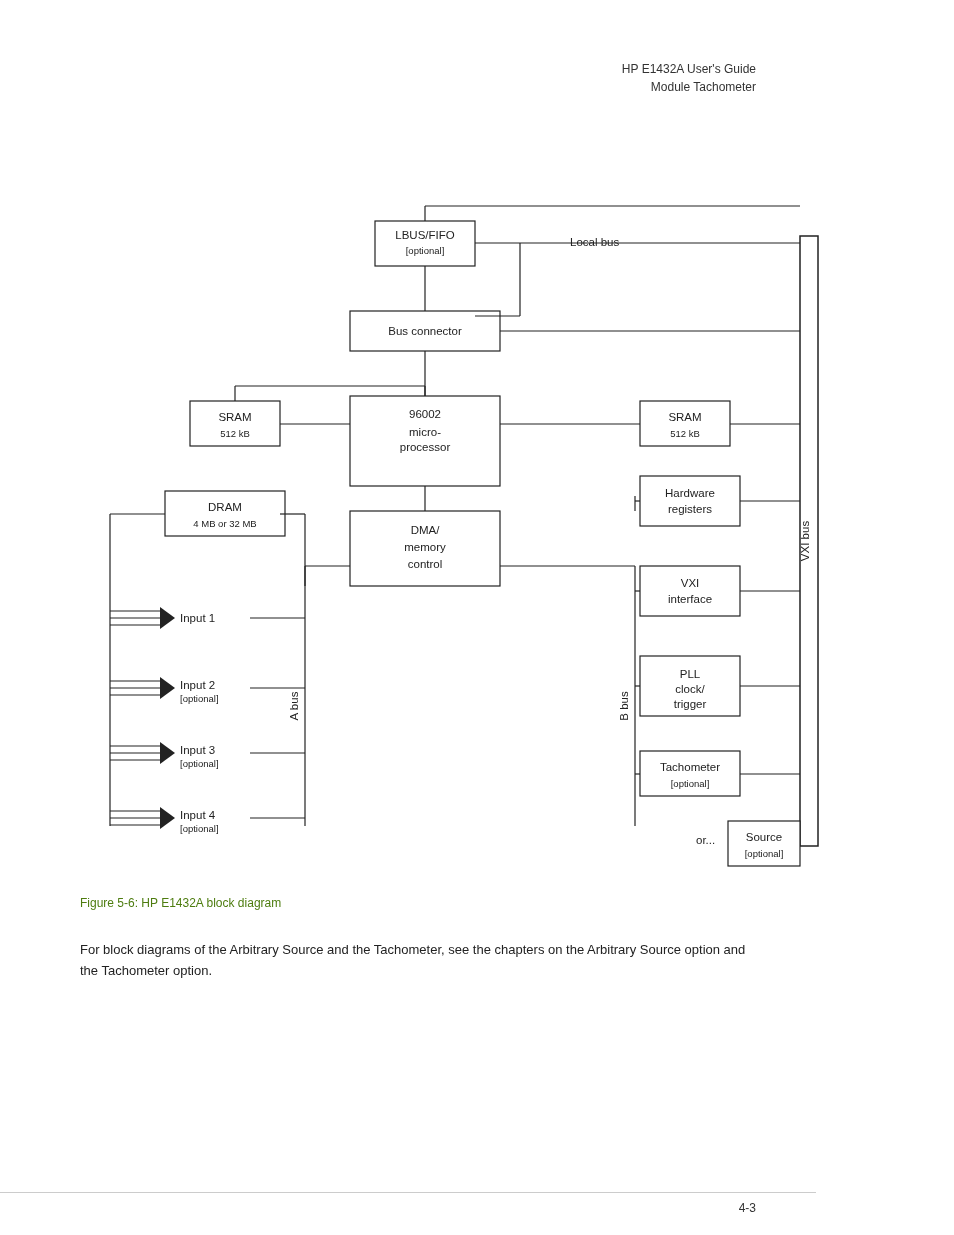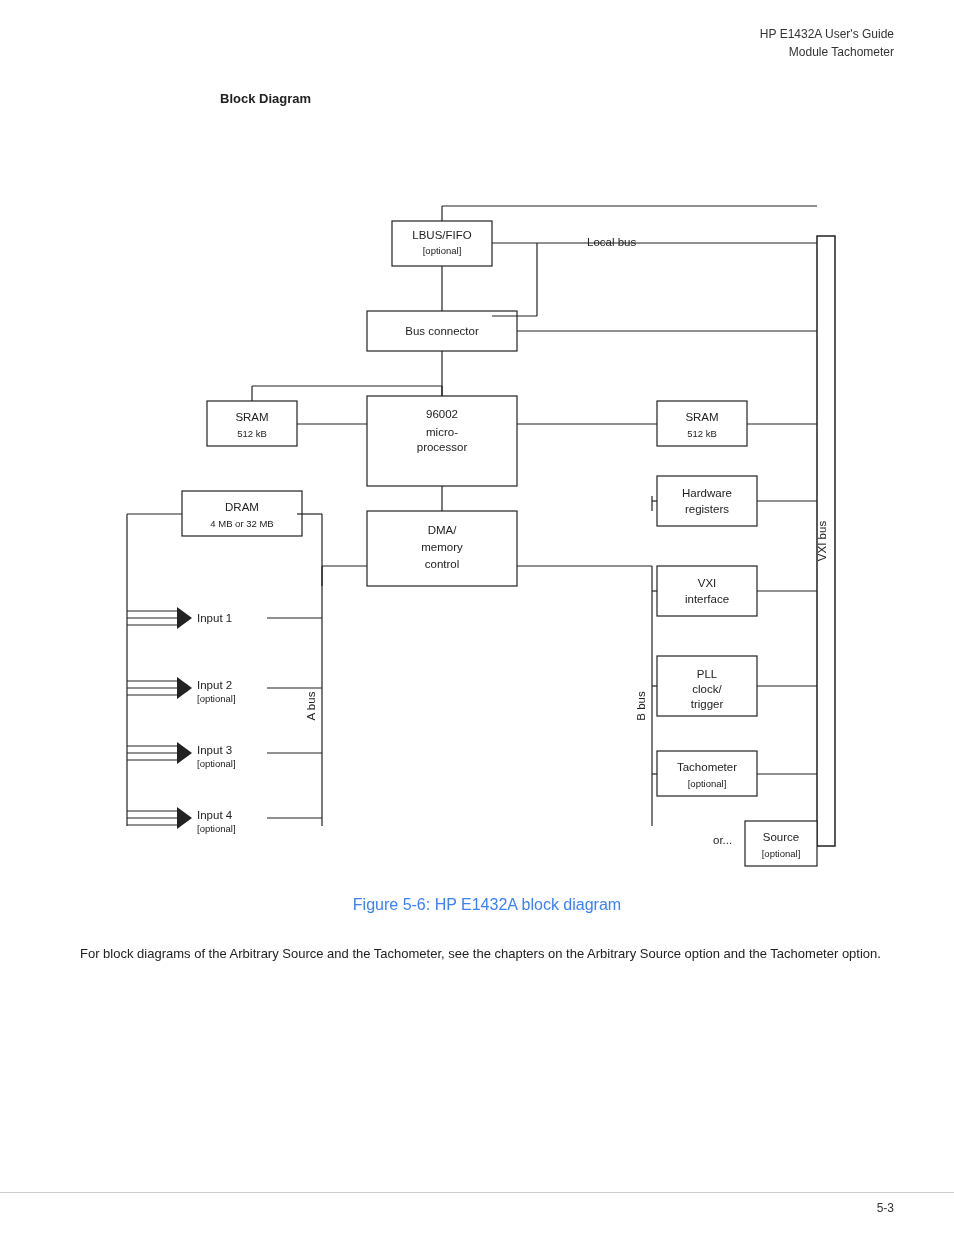--- a/index.html
+++ b/index.html
@@ -7,23 +7,23 @@
       width: 954px;
       min-height: 1235px;
       background: #fff;
       font-family: Arial, Helvetica, sans-serif;
       font-size: 13px;
       color: #222;
       position: relative;
     }
 
     .page {
-      width: 954px;
+      width: 816px;
       min-height: 1235px;
-      padding: 25px 60px 40px 80px;
+      padding: 60px 60px 40px 80px;
       position: relative;
     }
 
     
     .header {
       text-align: right;
       font-size: 12px;
       color: #333;
       line-height: 1.5;
       margin-bottom: 30px;
@@ -47,23 +47,23 @@
     }
 
     
     .block-diagram-svg {
       width: 100%;
       height: 100%;
     }
 
     
     .figure-caption {
-      text-align: center;
-      font-size: 16px;
-      color: #3b82f6;
+      text-align: left;
+      font-size: 12px;
+      color: #4d7c0f;
       margin-bottom: 30px;
     }
 
     
     .body-text {
       font-size: 13px;
       line-height: 1.6;
       color: #222;
       margin-bottom: 40px;
     }
@@ -89,21 +89,20 @@
 </head>
 <body>
 
 <div class="page">
 
   <div class="header">
     <div>HP E1432A User's Guide</div>
     <div>Module Tachometer</div>
   </div>
 
-  <div class="section-title">Block Diagram</div>
 
   <div class="diagram-container">
     <svg class="block-diagram-svg" viewBox="0 0 780 760" xmlns="http://www.w3.org/2000/svg">
 
       <style>
         .box { fill: white; stroke: #222; stroke-width: 1.2; }
         .box-text { font-family: Arial, Helvetica, sans-serif; font-size: 11.5px; fill: #222; text-anchor: middle; }
         .box-small { font-family: Arial, Helvetica, sans-serif; font-size: 9.5px; fill: #222; text-anchor: middle; }
         .label { font-family: Arial, Helvetica, sans-serif; font-size: 11.5px; fill: #222; }
         .label-center { font-family: Arial, Helvetica, sans-serif; font-size: 11.5px; fill: #222; text-anchor: middle; }
@@ -271,16 +270,16 @@
 
     </svg>
   </div>
 
   <div class="figure-caption">Figure 5-6:  HP E1432A block diagram</div>
 
   <div class="body-text">For block diagrams of the Arbitrary Source and the Tachometer, see the chapters on the Arbitrary Source option and the Tachometer option.</div>
 
   <div class="footer">
     <span></span>
-    <span class="footer-page">5-3</span>
+    <span class="footer-page">4-3</span>
   </div>
 
 </div>
 
 </body></html>

